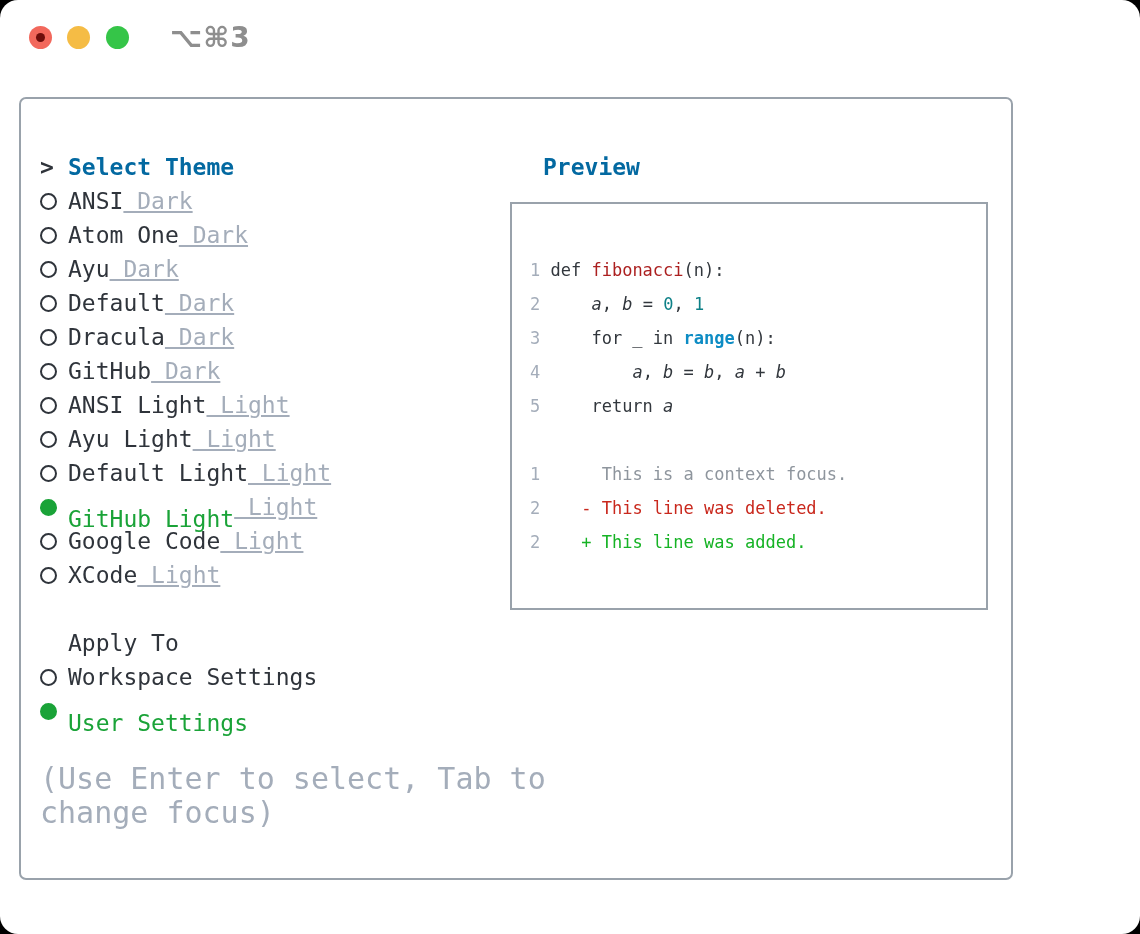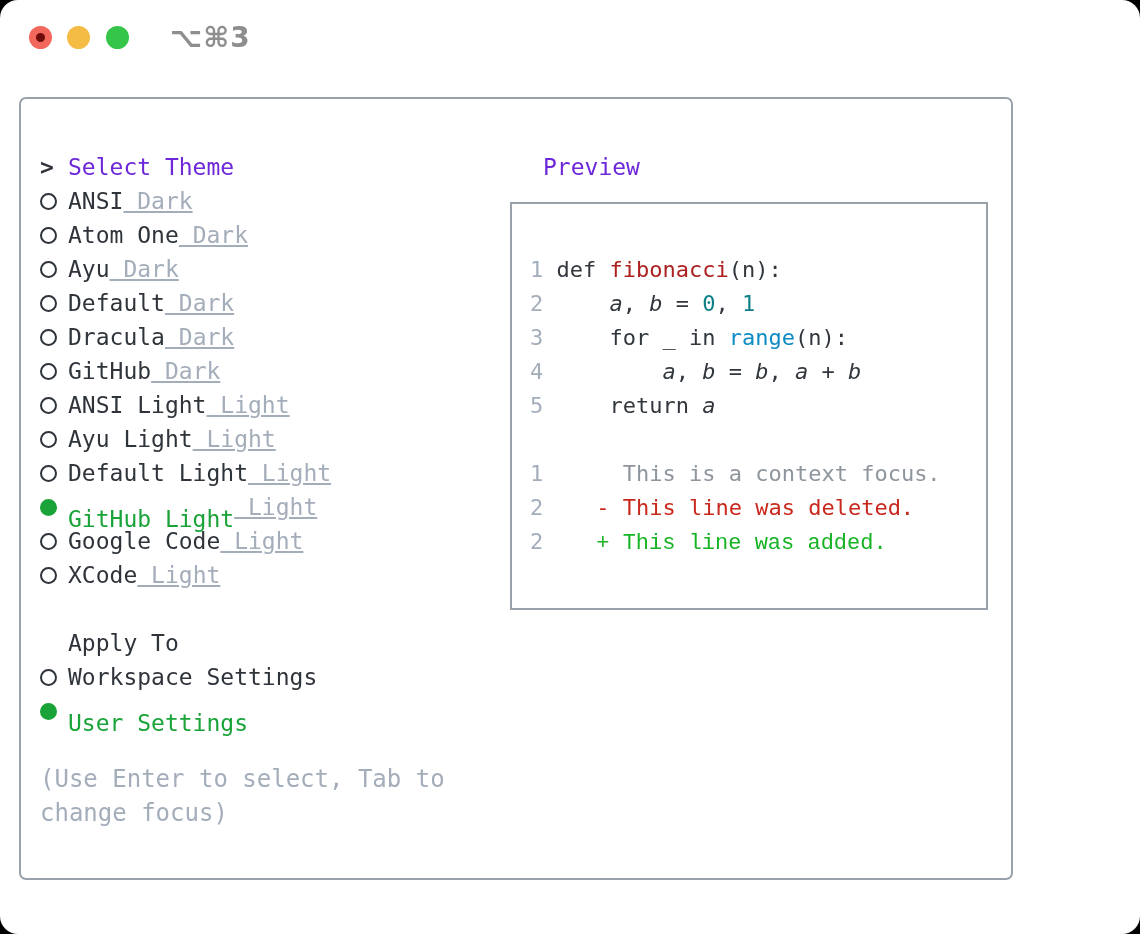--- a/index.html
+++ b/index.html
@@ -31,42 +31,42 @@
   }
   .row { height:34px; display:flex; align-items:center; font-size:23px;
          color:var(--dark); white-space:pre; }
   .prefix { width:28px; flex:0 0 28px; display:flex; align-items:center; }
   .prompt-char { font-weight:bold; color:var(--dark); }
   .radio { width:13px; height:13px; border:2px solid var(--dark);
            border-radius:50%; box-sizing:content-box; }
   .radio.on { background:var(--green); border-color:var(--green); }
   .sel-green { color:var(--green);margin-top:24px; }
   .muted { color:var(--muted);text-decoration:underline; }
-  .bold { font-weight:normal; color:#6d28d9; }
+  .bold { font-weight:bold; color:#0369a1; }
   .left-col { position:absolute; left:19px; top:51px; }
   .spacer { height:34px; }
-  .help-line { height:34px; line-height:34px; font-size:24px;
+  .help-line { height:34px; line-height:34px; font-size:30px;
                color:var(--muted); white-space:pre; }
   
   .preview-title { position:absolute; left:481px; top:51px;margin-left:41px; }
   .preview-box {
     position:absolute; left:489px; top:103px; width:478px; height:408px;
     border:2px solid var(--border); box-sizing:border-box;
     padding:49px 0 0 18px; overflow:hidden;
   }
-  .code-line { height:34px; line-height:34px; font-size:22px; white-space:pre; }
+  .code-line { height:34px; line-height:34px; font-size:17px; white-space:pre; }
   .seg.ln  { color:var(--muted); }
   .seg.pln { color:var(--code); }
   .seg.fn  { color:var(--fn); }
   .seg.num { color:var(--num); }
-  .seg.bi  { color:var(--bi); }
+  .seg.bi  { color:var(--bi);font-weight:bold; }
   .seg.var { color:var(--code); font-style:italic; }
   .seg.ctx { color:var(--ctx); }
   .seg.del { color:var(--del); }
-  .seg.add { color:var(--add);font-family:Liberation Mono, monospace; }
+  .seg.add { color:var(--add); }
 </style>
 </head>
 <body style="--tl-red: #f2685c; --tl-red-dot: #6d0d0b; --tl-yellow: #f5bc45; --tl-green: #35c548; --shortcut: #8e8e8e; --border: #99a2ab; --dark: #2f343b; --muted: #a4adba; --green: #1aa338; --code: #32373d; --fn: #ac2020; --num: #0d8087; --bi: #0d8cc4; --ctx: #8e959d; --del: #c9281d; --add: #16b325;">
 
 <div class="titlebar">
   <div class="light close"></div>
   <div class="light min"></div>
   <div class="light zoom"></div>
   <div class="shortcut">⌥⌘3</div>
 </div>

